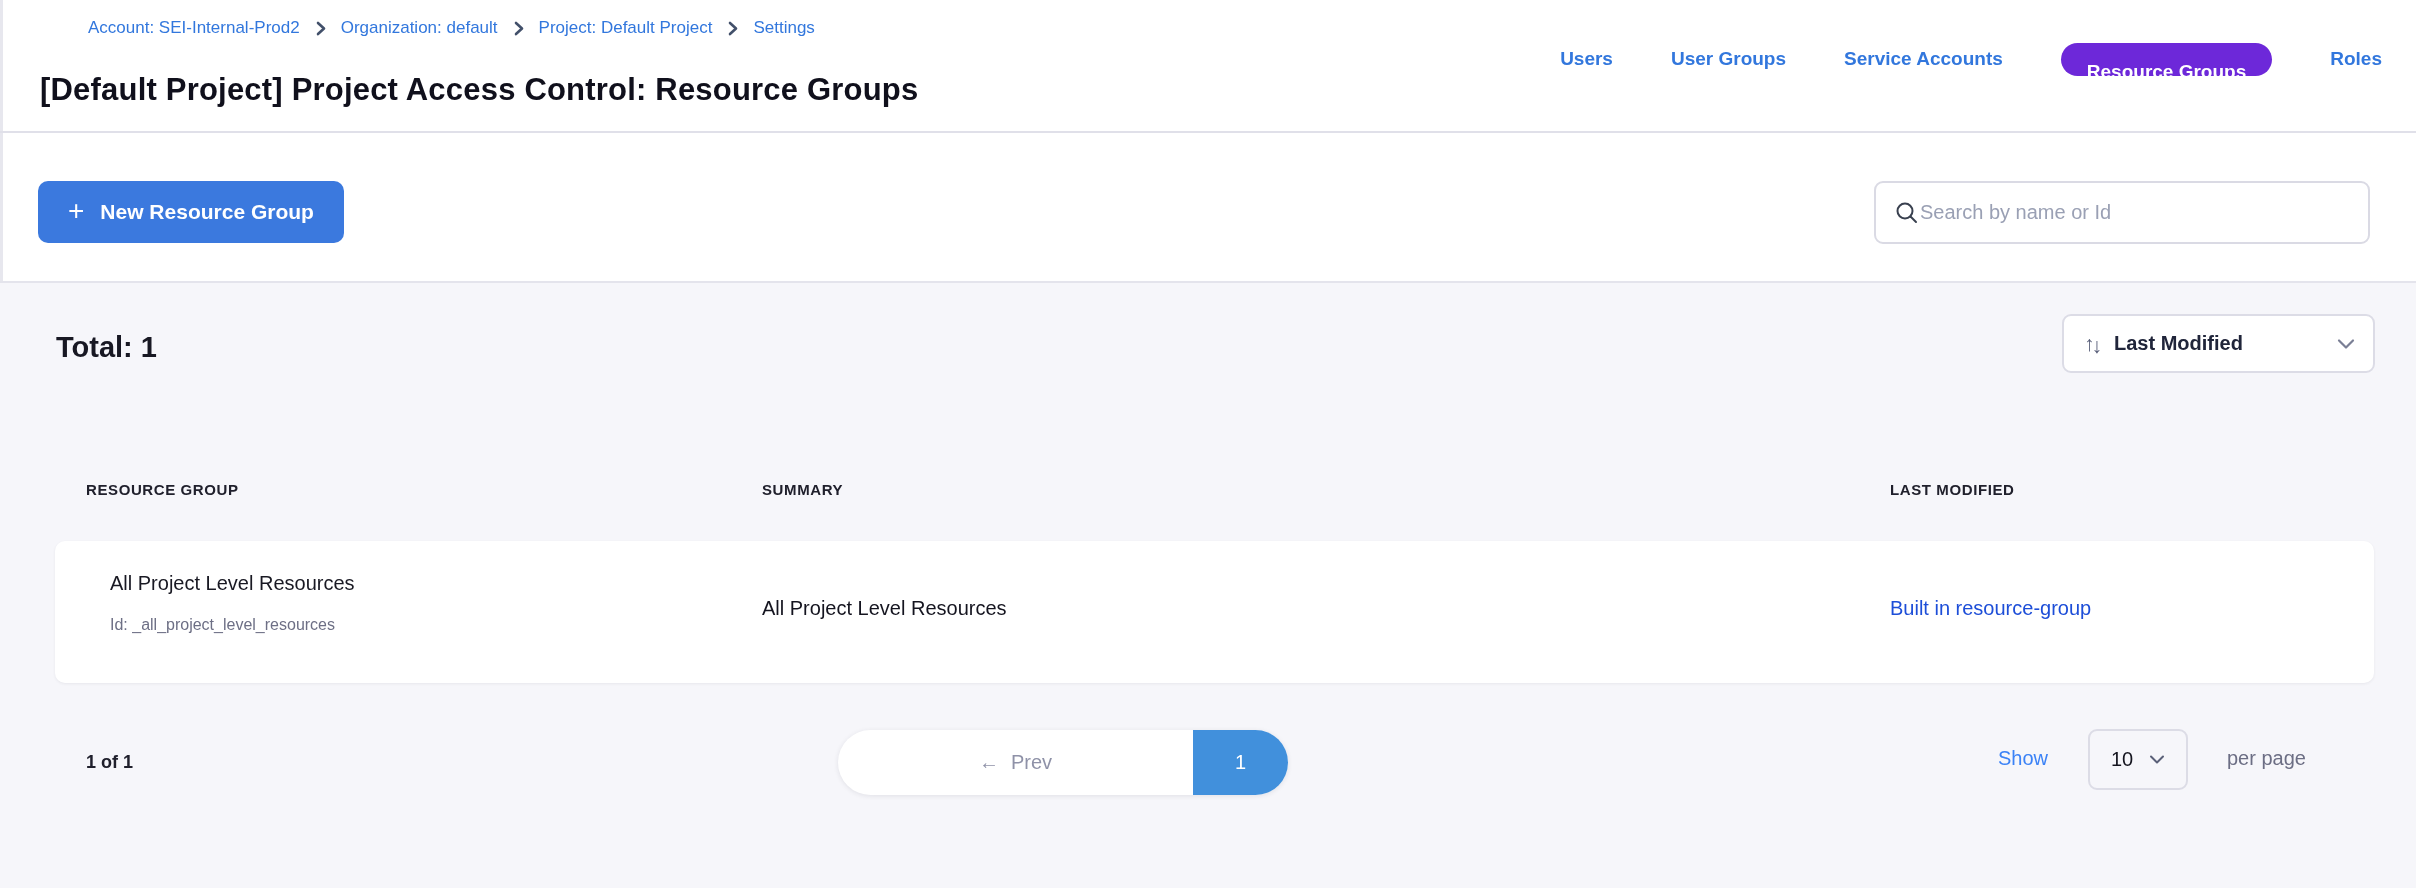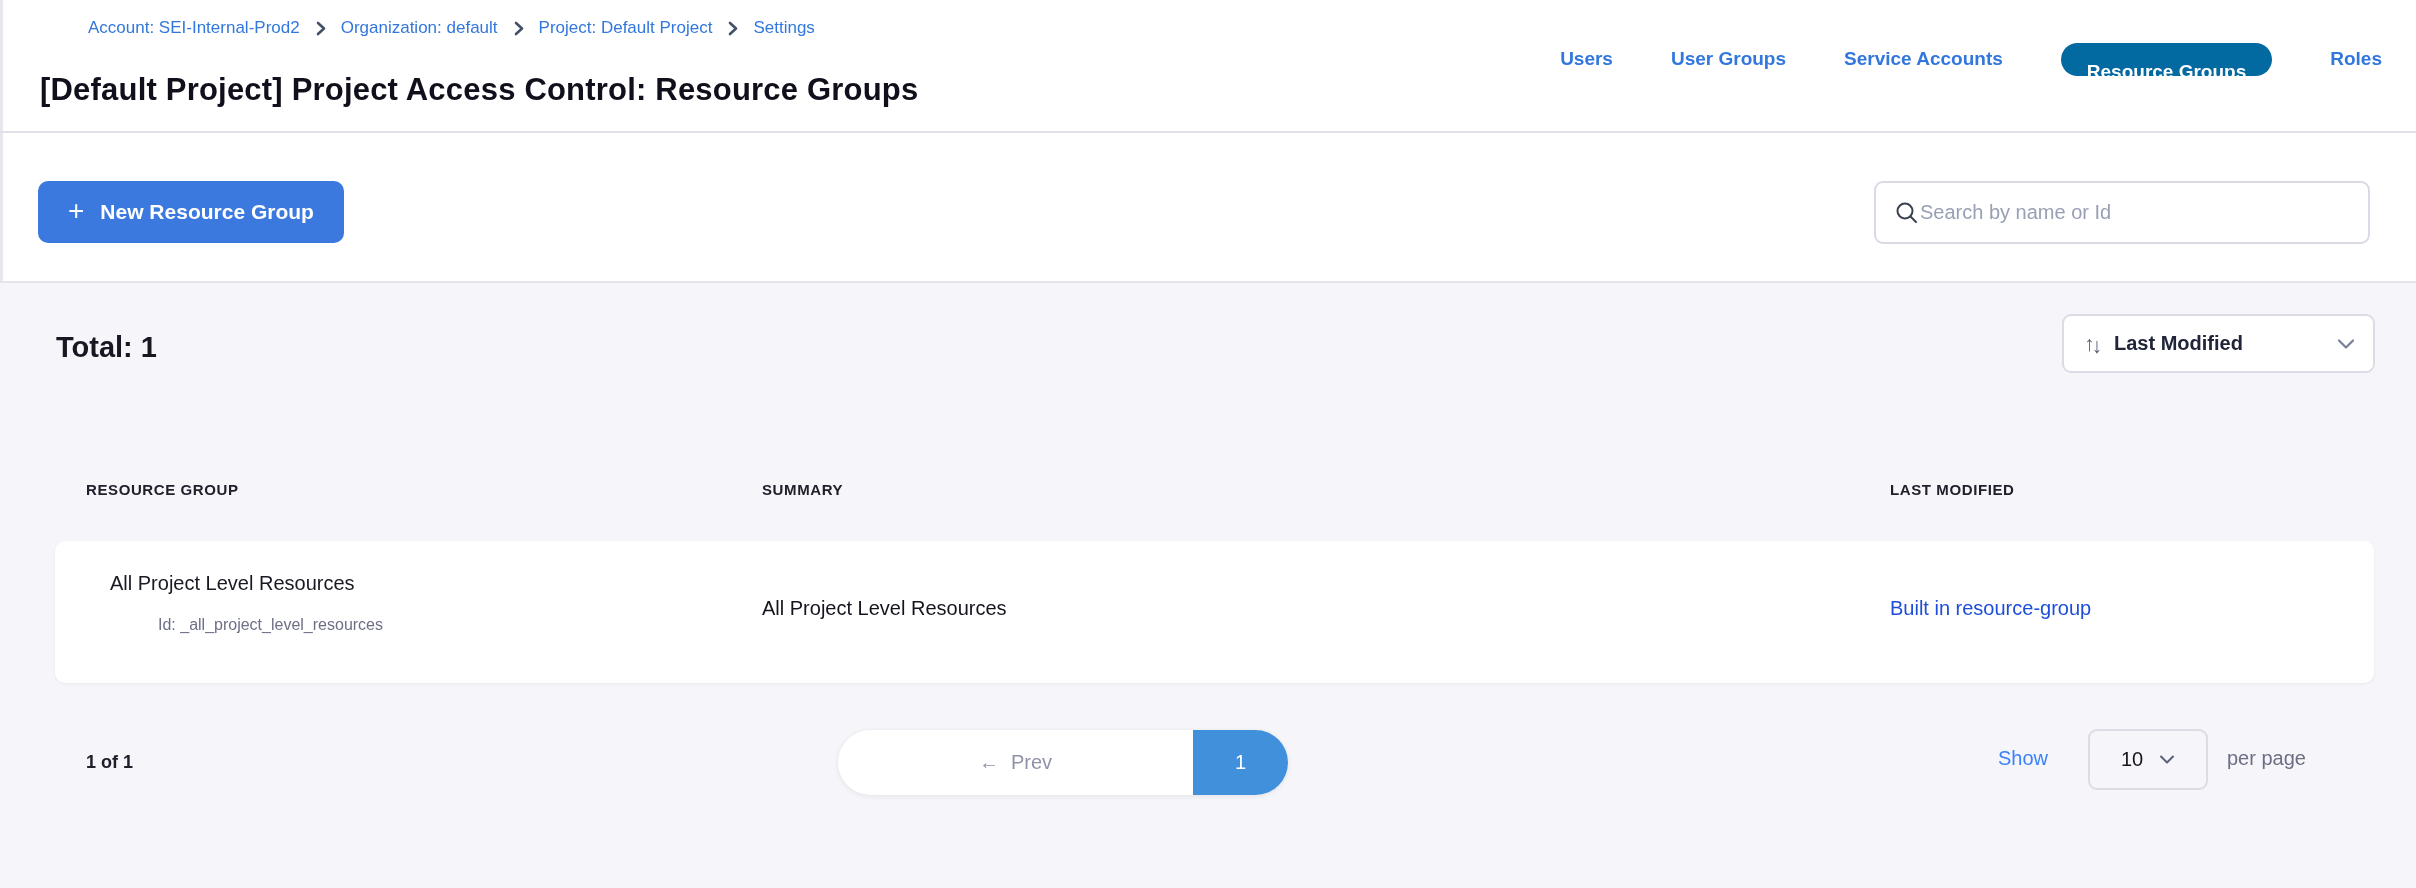--- a/index.html
+++ b/index.html
@@ -35,21 +35,21 @@
 
   .top-nav {
     right: 34px; top: 38px; height: 42px;
     display: flex; align-items: center; gap: 58px;
   }
   .nav-item {
     font-size: 19px; font-weight: 600; color: #3277dd;
     cursor: pointer; white-space: nowrap;
   }
   .nav-item.active {
-    background: #0369a1; color: #ffffff;
+    background: #6d28d9; color: #ffffff;
     height: 33px; line-height: 42px;
     padding: 8px 26px; border-radius: 21px;
   }
 
   .divider-1 { left: 0; top: 131px; width: 2416px; height: 2px; background: #e0e0e9; }
   .divider-2 { left: 0; top: 281px; width: 2416px; height: 2px; background: #e4e4ec; }
 
   
   .new-btn {
     left: 38px; top: 181px; height: 62px;
@@ -102,21 +102,21 @@
   .col-h-2 { left: 762px; }
   .col-h-3 { left: 1890px; }
 
   .row-card {
     left: 55px; top: 541px; width: 2319px; height: 142px;
     background: #ffffff; border-radius: 10px;
     box-shadow: 0 1px 3px rgba(40,41,61,0.07);
     cursor: pointer;
   }
   .cell-name { left: 110px; top: 572px; font-size: 20px; color: #191923; }
-  .cell-id   { left: 110px; top: 616px; font-size: 16px; color: #6d6f85; margin-left: 48px; }
+  .cell-id   { left: 110px; top: 616px; font-size: 16px; color: #6d6f85; }
   .cell-summary { left: 762px; top: 597px; font-size: 20px; color: #14141f; }
   .cell-lastmod { left: 1890px; top: 597px; font-size: 20px; color: #1d4ed8; }
 
   
   .page-count { left: 86px; top: 752px; font-size: 18px; font-weight: 700; color: #20202c; }
 
   .pager {
     left: 838px; top: 730px; width: 450px; height: 65px;
     background: #ffffff; border-radius: 33px;
     box-shadow: 0 1px 5px rgba(40,41,61,0.10);
@@ -128,21 +128,21 @@
     background: transparent; border: none; font-family: inherit;
   }
   .pager-current {
     width: 95px; background: #4190dc; color: #ffffff;
     display: flex; align-items: center; justify-content: center;
     font-size: 20px; cursor: pointer;
   }
 
   .show-label { left: 1998px; top: 747px; font-size: 20px; color: #3b82f6; }
   .page-size-select {
-    left: 2088px; top: 729px; width: 120px; height: 61px;
+    left: 2088px; top: 729px; width: 100px; height: 61px;
     border: 2px solid #dcdce6; border-radius: 9px;
     display: flex; align-items: center; justify-content: center; gap: 16px;
     cursor: pointer;
   }
   .page-size-value { font-size: 20px; color: #15151f; }
   .per-page-label { left: 2227px; top: 747px; font-size: 20px; color: #6c6e84; }
 </style>
 </head>
 <body>
 

